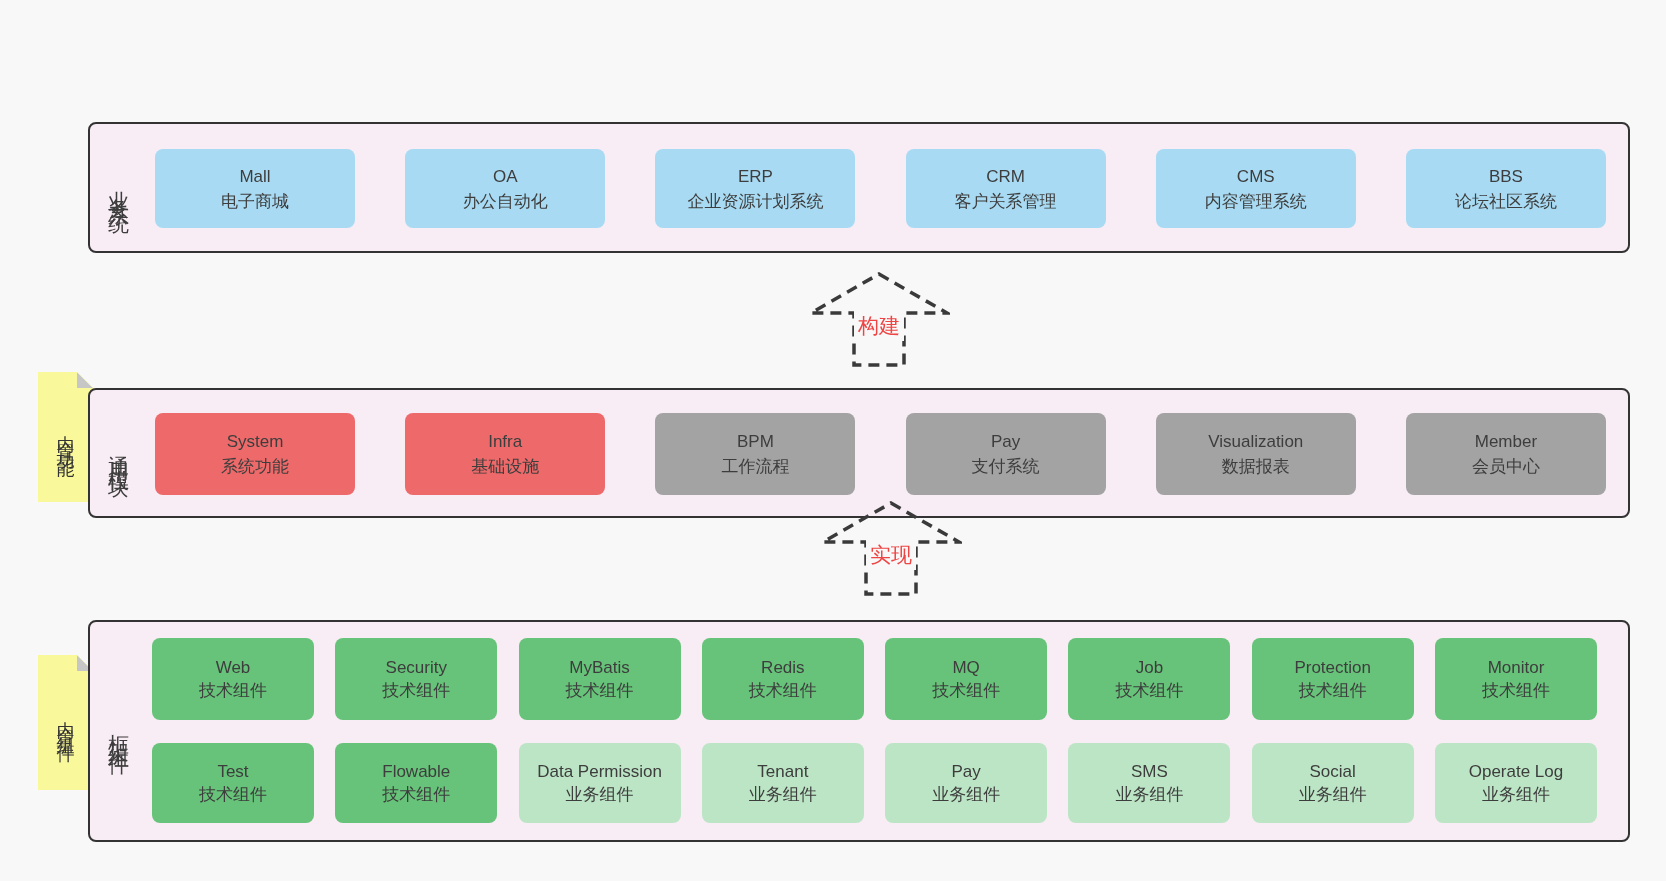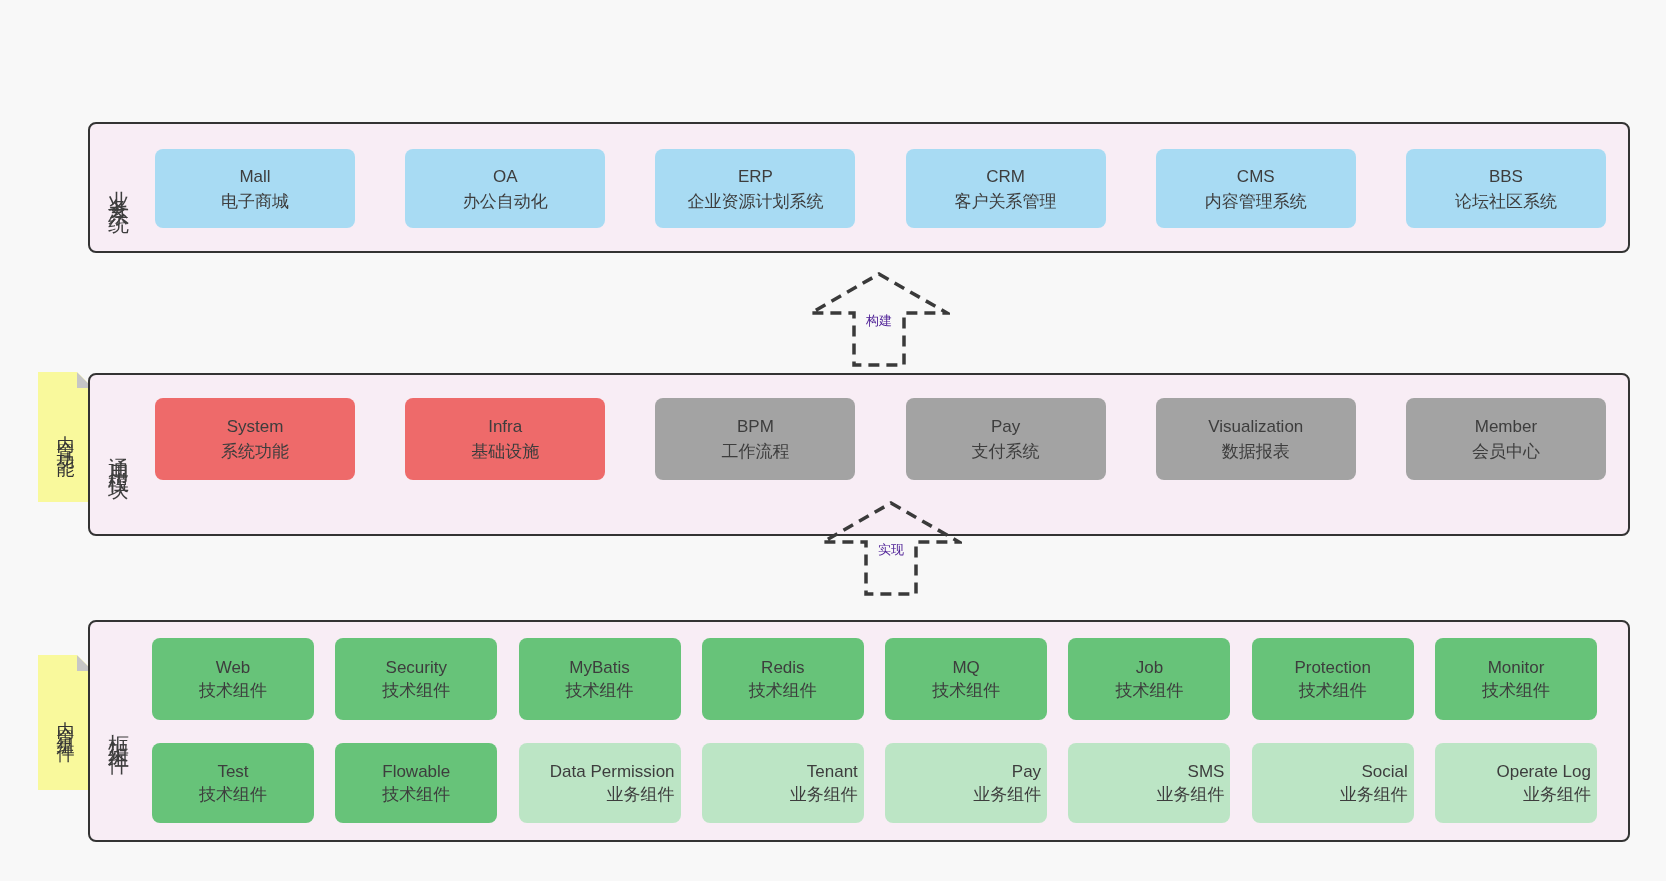--- a/index.html
+++ b/index.html
@@ -17,21 +17,21 @@
   .panel {
     position: absolute;
     left: 88px; width: 1542px;
     background: #f8edf5;
     border: 2px solid #333333;
     border-radius: 8px;
     box-sizing: border-box;
     z-index: 2;
   }
   .panel-business   { top: 122px; height: 131px; padding-left: 28px; }
-  .panel-modules    { top: 373px; height: 163px; }
+  .panel-modules    { top: 388px; height: 130px; }
   .panel-components { top: 620px; height: 222px; }
 
   .layer-label-wrap {
     position: absolute; left: 0; top: 0; bottom: 0; width: 58px;
     display: flex; align-items: center; justify-content: center;
   }
   .layer-label {
     writing-mode: vertical-lr;
     text-orientation: upright;
     font-size: 21px;
@@ -61,21 +61,21 @@
   }
   .box-w200 { width: 200px; }
   .box-w150 { width: 162px; }
   .box-name, .box-sub { font-size: 17px; line-height: 25px; }
   .row-8 .box-name, .row-8 .box-sub { line-height: 23px; }
 
   .box-blue       { background: #a8dbf3; }
   .box-red        { background: #ee6a6a; }
   .box-pink       { background: #a3a3a3; }
   .box-green      { background: #67c379; }
-  .box-lightgreen { background: #bce5c5; align-items: flex-end; }
+  .box-lightgreen { background: #bce5c5; }
 
   
   .note {
     position: absolute;
     left: 38px; width: 55px;
     background: #f9f99c;
     clip-path: polygon(0 0, calc(100% - 16px) 0, 100% 16px, 100% 100%, 0 100%);
     display: flex; align-items: center; justify-content: center;
     z-index: 1;
   }
@@ -104,23 +104,23 @@
   }
   .arrow-1 { left: 808px; top: 271px; }
   .arrow-2 { left: 820px; top: 500px; }
   .arrow svg { position: absolute; inset: 0; width: 100%; height: 100%; }
   .arrow-label {
     position: absolute;
     left: 50%; top: 40px;
     transform: translateX(-50%);
     background: #f8f8f8;
     padding: 1px 4px;
-    font-size: 13px;
+    font-size: 21px;
     white-space: nowrap;
-    color: #4c1d95;
+    color: #ef4444;
   }
 </style>
 </head>
 <body>
 
 <div class="canvas">
 
   <div class="panel panel-business">
     <div class="layer-label-wrap">
       <div class="layer-label">业务系统</div>

